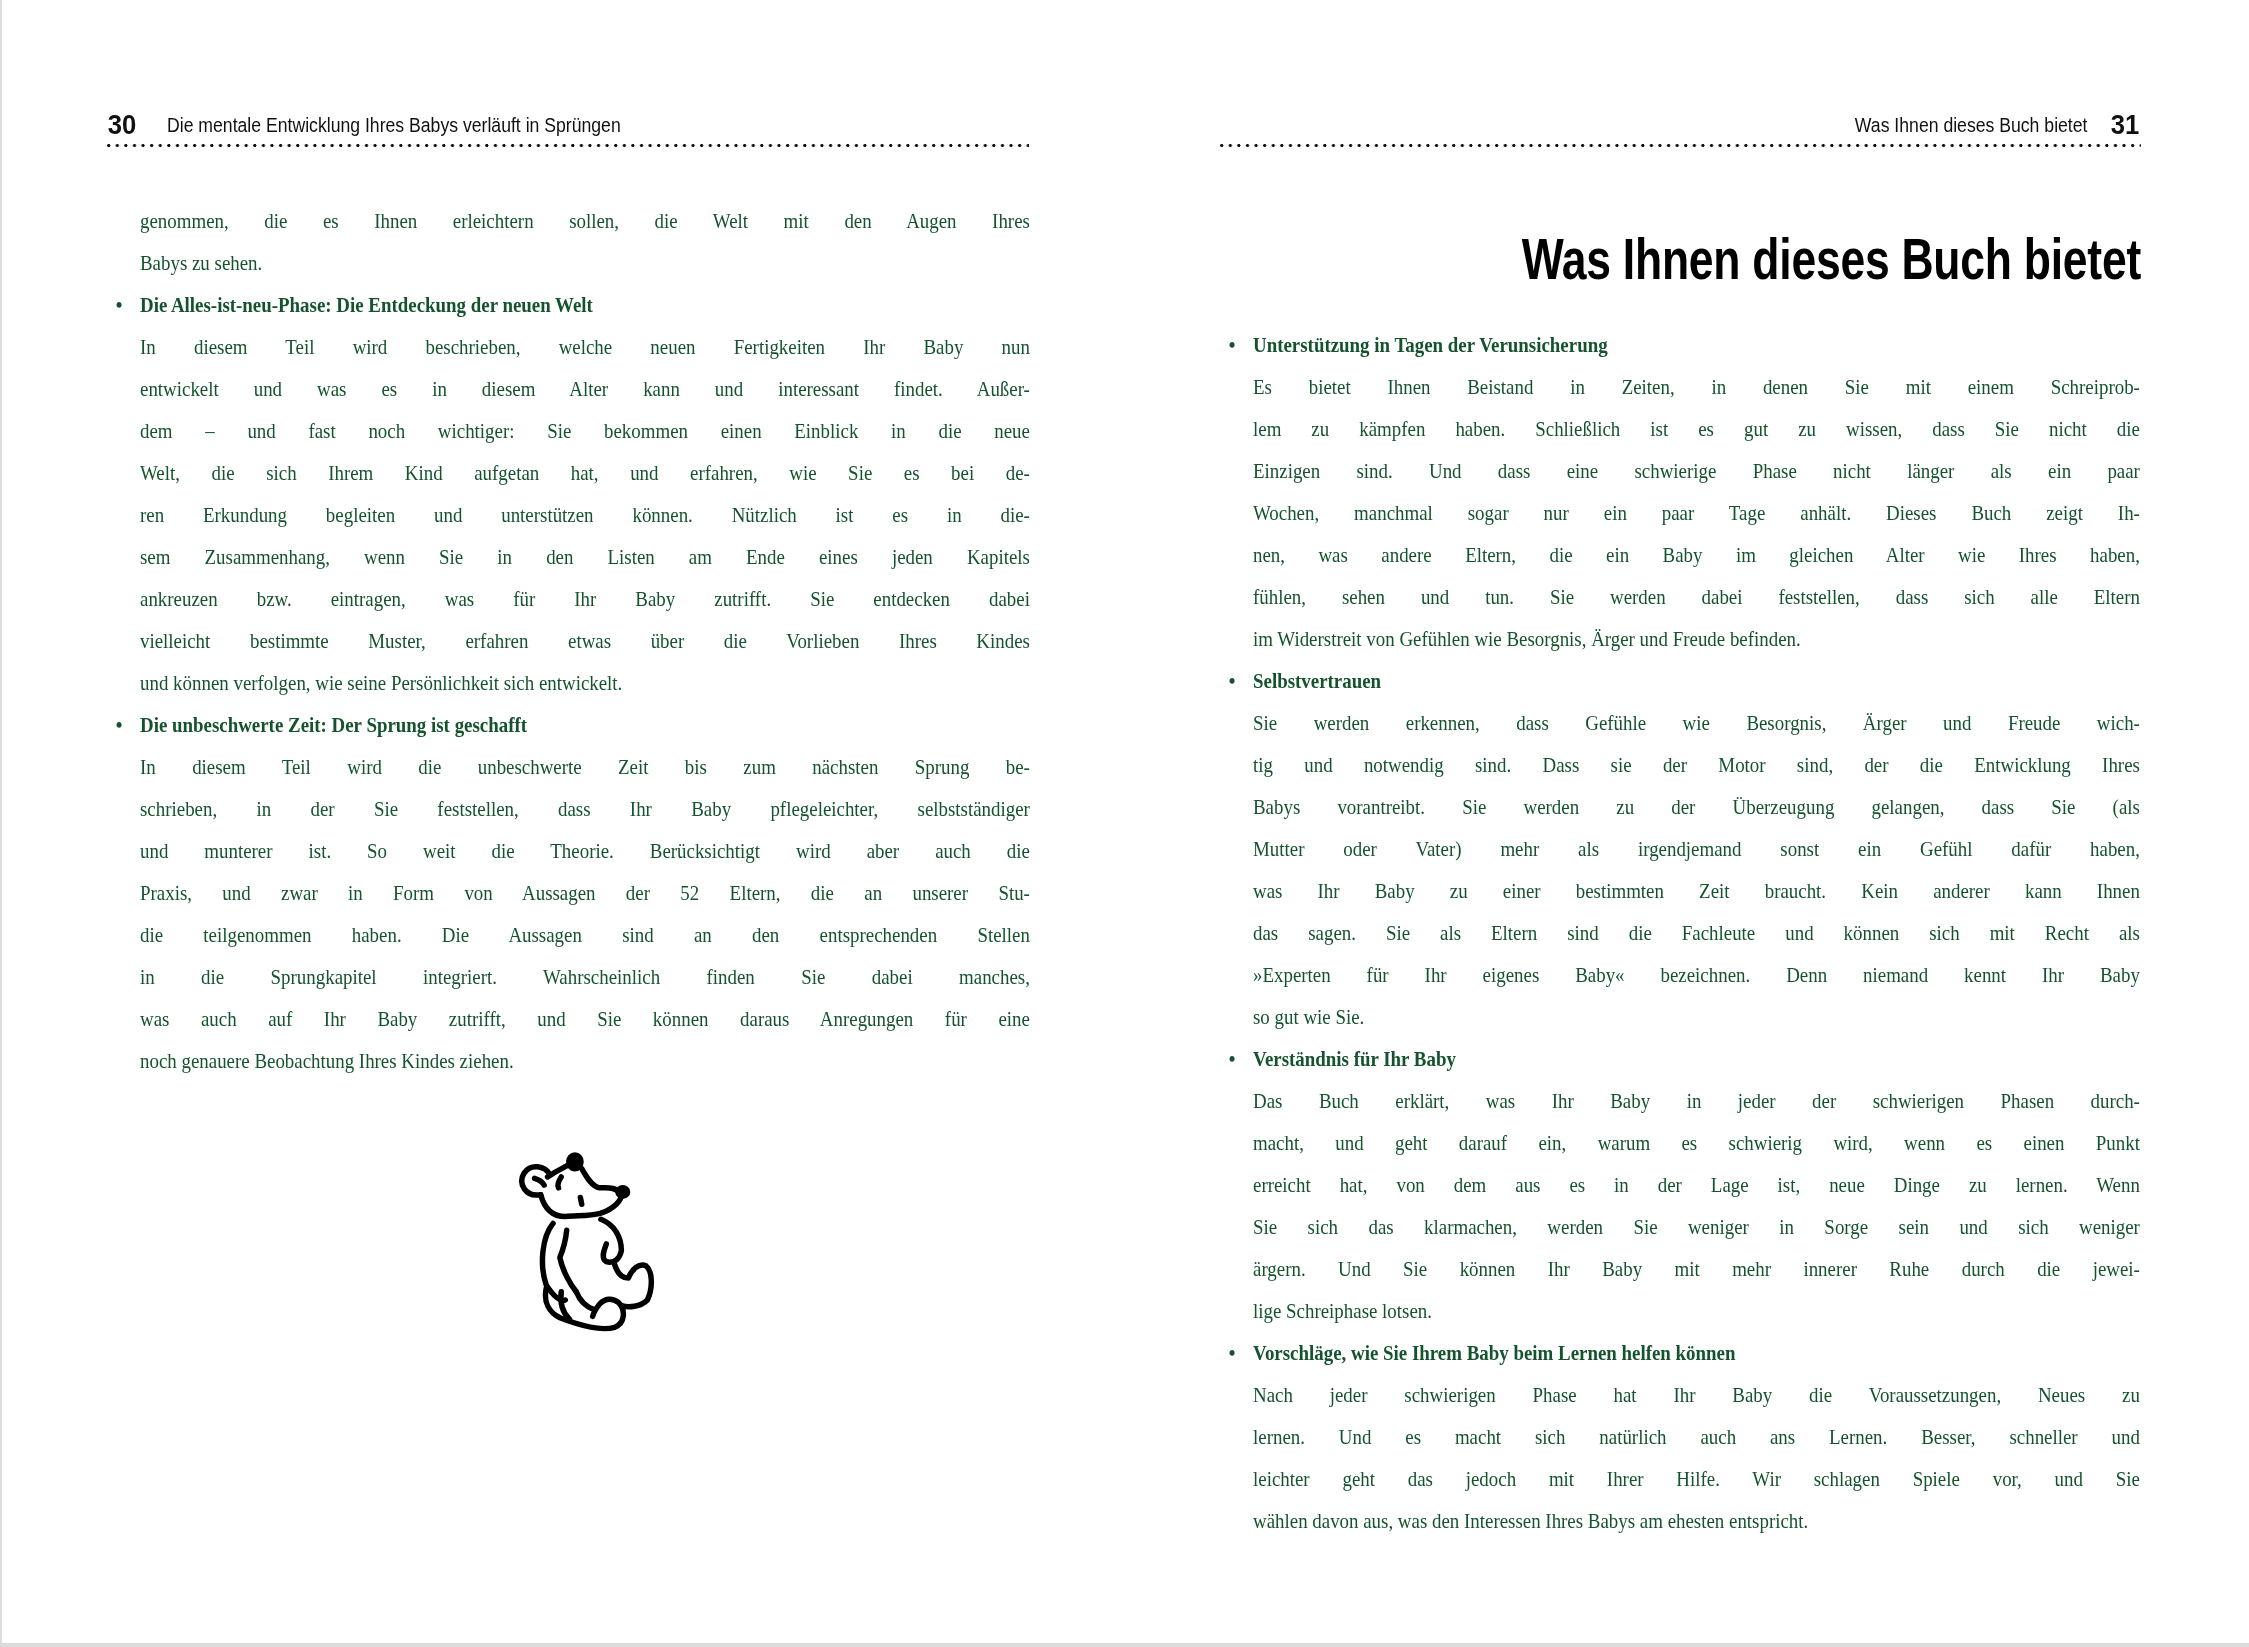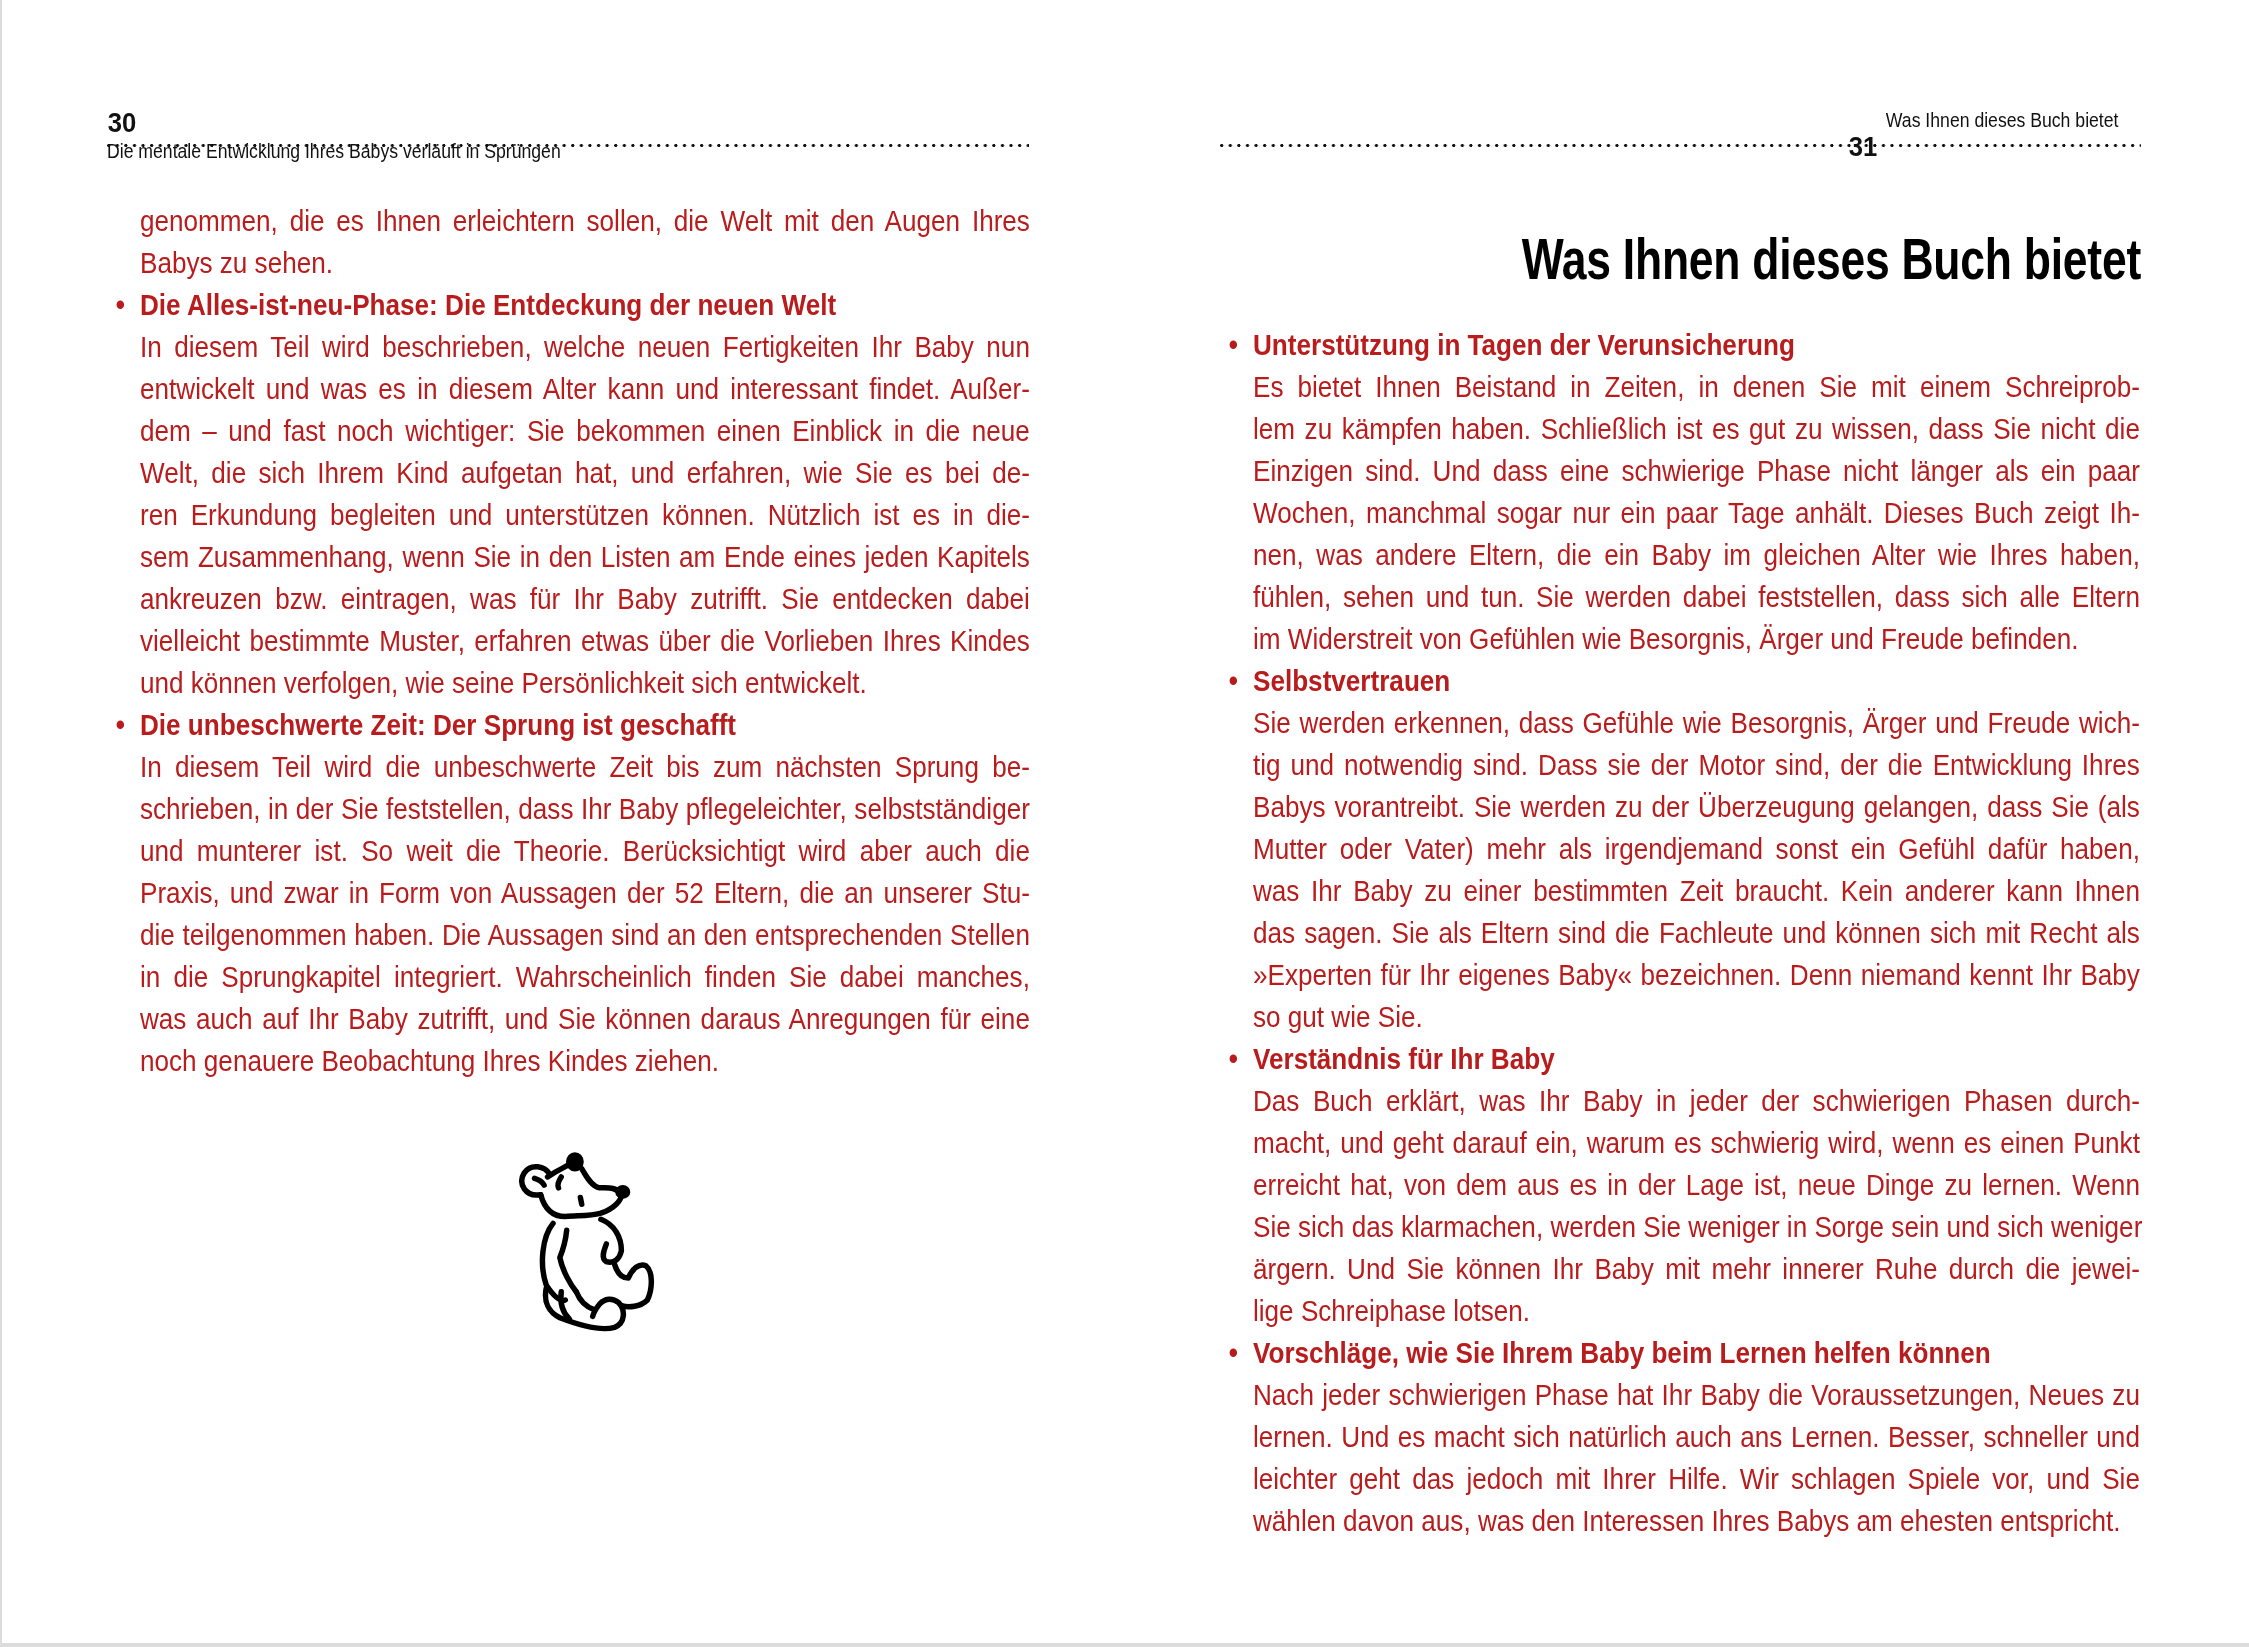--- a/index.html
+++ b/index.html
@@ -9,21 +9,21 @@
     box-sizing: border-box; border-left: 2.1px solid #dcdcdc; border-bottom: 4.1px solid #dcdcdc;
     background: #fff;
   }
   .page { position: absolute; top: 0; height: 1642px; }
   .page-left { left: 0; width: 1122px; }
   .page-right { left: 1122px; width: 1128px; }
 
   .running-head {
     position: absolute; top: 108px; height: 34px;
     font-family: "Liberation Sans", sans-serif; color: #111;
-    display: flex; align-items: flex-start; white-space: nowrap; flex-direction: column;
+    display: flex; align-items: center; white-space: nowrap;
   }
   .running-head .num { font-weight: bold; font-size: 27px; letter-spacing: 0px; transform: scaleX(0.95); }
   .running-head .ttl { font-size: 20.5px; transform-origin: left center; }
   .rh-left { left: 105px; }
   .rh-left .num { margin-right: 30px; }
   .rh-left .ttl { transform: scaleX(0.86); }
   .rh-right { right: 112px; }
   .rh-right .ttl { margin-right: 22px; transform: scaleX(0.86); transform-origin: right center; }
 
   .dots {
@@ -35,22 +35,22 @@
   .dots-right { left: 96px; width: 921px; }
 
   .chapter-title {
     position: absolute; right: 111px; top: 226px;
     font-family: "Liberation Sans", sans-serif; font-weight: bold; font-size: 57px;
     color: #000; white-space: nowrap; transform: scaleX(0.78); transform-origin: right center;
     letter-spacing: -0.3px;
   }
 
   .body {
-    position: absolute; font-family: Liberation Sans, sans-serif; color: #b91c1c;
-    font-size: 29px; line-height: 42px;
+    position: absolute; font-family: Liberation Serif, serif; color: #14532d;
+    font-size: 21px; line-height: 42px;
   }
   .body-left { left: 138px; width: 890px; top: 200px; }
   .body-right { left: 129px; width: 887px; top: 324px; }
 
   .line {
     height: 42px; white-space: nowrap; overflow: visible;
     text-align: justify; text-align-last: justify;
     transform: scaleX(0.90); transform-origin: left center;
     width: 111.1%;
   }

